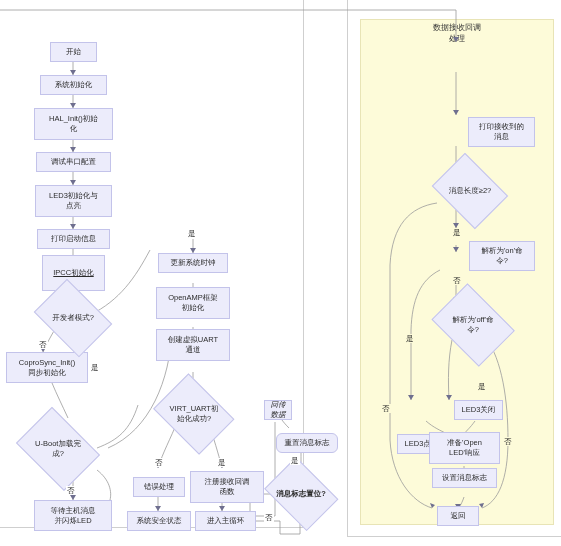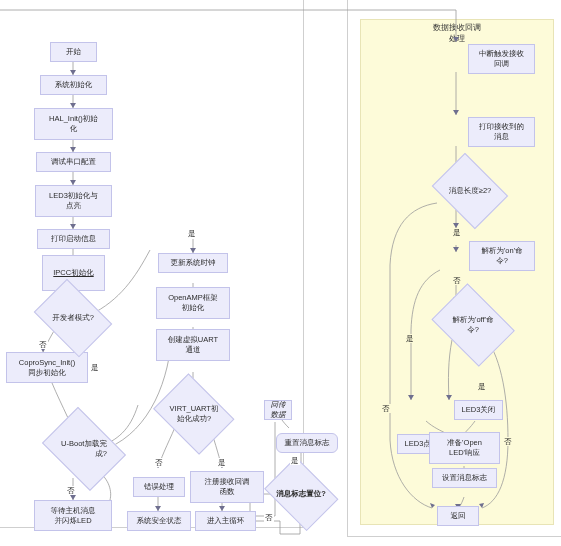--- a/index.html
+++ b/index.html
@@ -229,21 +229,21 @@
   <div class="node rect" style="left:42px; top:255px; width:63px; height:36px;text-decoration:underline;">IPCC初始化</div>
 
   <div class="node rect" style="left:6px; top:352px; width:82px; height:31px;">CoproSync_Init()
 同步初始化</div>
 
   <div class="node diamond-wrap" style="left:28px; top:285px; width:90px; height:66px;">
     <div class="dia-shape"></div>
     <span class="dia-label">开发者模式?</span>
   </div>
 
-  <div class="node diamond-wrap" style="left:36px; top:413px; width:96px; height:72px;text-align:right;">
+  <div class="node diamond-wrap" style="left:10px; top:413px; width:96px; height:72px;">
     <div class="dia-shape"></div>
     <span class="dia-label">U-Boot加载完
 成?</span>
   </div>
 
   <div class="node rect" style="left:34px; top:500px; width:78px; height:31px;">等待主机消息
 并闪烁LED</div>
 
   <div class="node rect" style="left:158px; top:253px; width:70px; height:20px;">更新系统时钟</div>
 
@@ -270,22 +270,20 @@
 
   <div class="node diamond-wrap" style="left:259px; top:462px; width:84px; height:64px;font-weight:bold;">
     <div class="dia-shape"></div>
     <span class="dia-label">消息标志置位?</span>
   </div>
 
   <div class="node rect" style="left:276px; top:433px; width:62px; height:20px;border-radius:6px;">重置消息标志</div>
 
   <div class="node rect" style="left:264px; top:400px; width:28px; height:20px;font-style:italic;">回传数据</div>
 
-  <div class="node rect" style="left:468px; top:44px; width:67px; height:30px;">中断触发接收
-回调</div>
 
   <div class="node rect" style="left:468px; top:117px; width:67px; height:30px;">打印接收到的
 消息</div>
 
   <div class="node diamond-wrap" style="left:427px; top:158px; width:86px; height:66px;">
     <div class="dia-shape"></div>
     <span class="dia-label">消息长度≥2?</span>
   </div>
 
   <div class="node rect" style="left:469px; top:241px; width:66px; height:30px;">解析为'on'命

